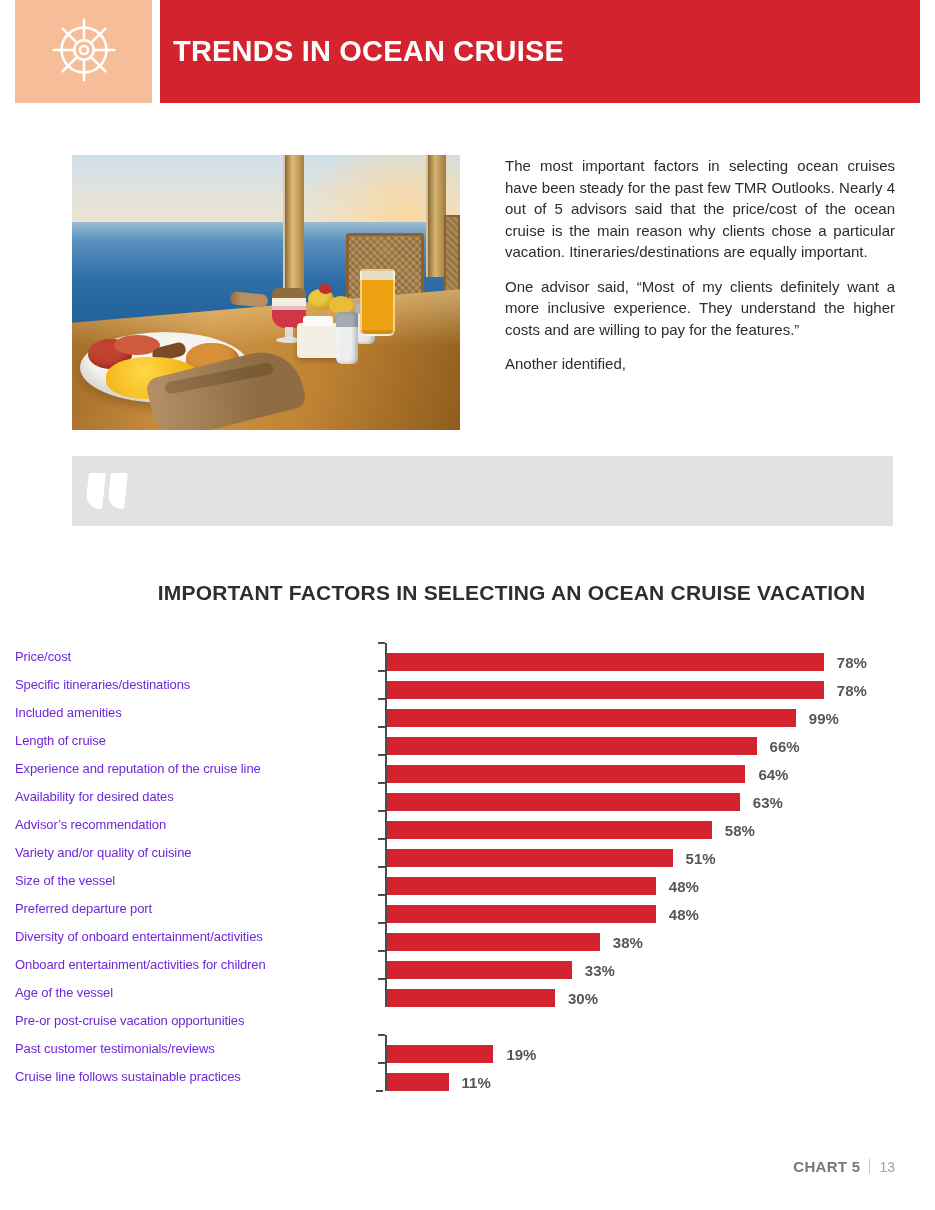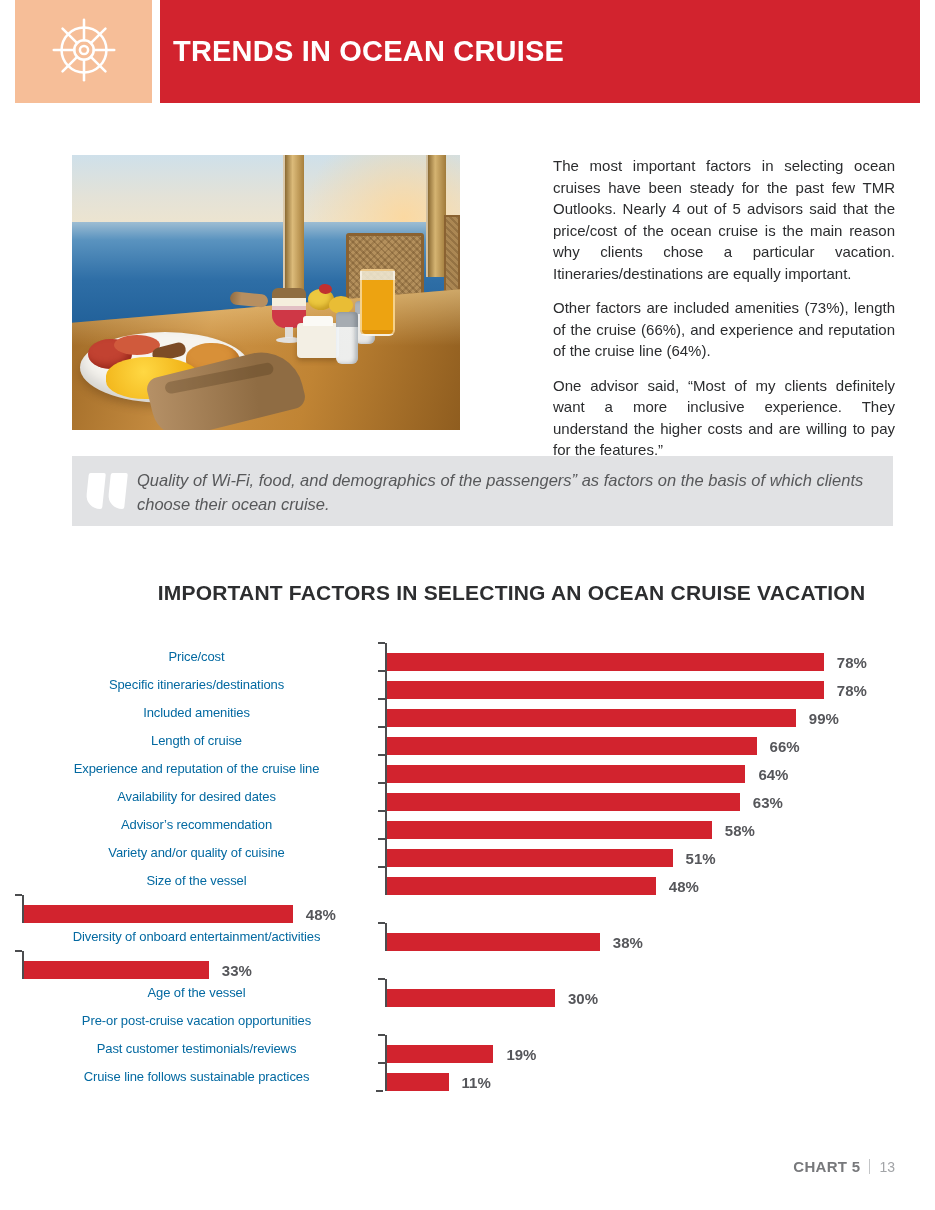--- a/index.html
+++ b/index.html
@@ -10,21 +10,21 @@
   }
 
   
   .header { position:absolute; top:0; left:0; width:935px; height:103px; display:flex; }
   .logo-box { width:137px; height:103px; background:#F6BE98; display:flex; align-items:center; justify-content:center; }
   .header-gap { width:8px; height:103px; background:#ffffff; }
   .banner { flex:1; height:103px; background:#D2232E; display:flex; align-items:center; padding-left:13px; }
   .banner h1 { color:#ffffff; font-size:29px; font-weight:bold; letter-spacing:0.2px; }
 
   
-  .intro { position:absolute; top:155px; left:57px; width:823px; display:flex;gap:48px; }
+  .intro { position:absolute; top:155px; left:57px; width:823px; display:flex; }
   .photo { position:relative; width:388px; height:275px; overflow:hidden; background:#9cb8cd; flex:none; }
   .photo > div { position:absolute; }
   .sky { left:0; top:0; width:388px; height:67px; background:linear-gradient(180deg,#cfe0ea 0%,#e3e2d8 60%,#ece4d0 100%); }
   .sun-glow { right:0; top:0; width:200px; height:130px; background:radial-gradient(circle at 72% 48%, rgba(255,214,150,.8), rgba(255,214,150,0) 62%); }
   .ocean { left:0; top:67px; width:388px; height:112px; background:linear-gradient(180deg,#9dbdd3 0%,#5a93bf 16%,#2e6ea6 52%,#1f5e97 100%); }
   .mullion-1 { left:211px; top:0; width:21px; height:142px; background:linear-gradient(90deg,#8a6a33,#dcbb7a 40%,#a8803d); border-left:2px solid rgba(255,255,255,.55); }
   .mullion-2 { left:354px; top:0; width:20px; height:122px; background:linear-gradient(90deg,#8a6a33,#d5b472 40%,#a07a3a); border-left:2px solid rgba(255,255,255,.5); }
   .chair-main { left:274px; top:78px; width:78px; height:94px; border:3px solid #8a6231; border-radius:3px;
     background:#b4905c;
     background-image:repeating-linear-gradient(45deg, rgba(90,60,25,.28) 0 2px, transparent 2px 5px),
@@ -72,21 +72,21 @@
   .quote-marks { position:absolute; left:15px; top:17px; display:flex; gap:5px; transform:skewX(-6deg); }
   .quote-marks span { display:block; width:17px; height:36px; background:#ffffff; border-radius:2px 2px 2px 16px; }
   .quote-text { position:absolute; left:65px; top:12px; width:730px; font-style:italic; font-size:16.5px; line-height:24px; color:#57585a; }
 
   
   .chart-title { position:absolute; top:581px; left:0; width:935px; padding-left:58px; text-align:center;
     font-size:21px; font-weight:bold; color:#2d2e30; letter-spacing:0.2px; }
   .chart-body { position:absolute; top:643px; left:0; width:935px; }
   .bar-rows { position:relative; }
   .bar-row { display:flex; height:28px; }
-  .bar-label { width:363px; text-align:center; font-size:13px; color:#0369a1; line-height:28px; letter-spacing:-0.1px; }
+  .bar-label { width:363px; text-align:left; font-size:13px; color:#6d28d9; line-height:28px; letter-spacing:-0.1px; }
   .bar-cell { position:relative; margin-left:7px; border-left:2px solid #4c4d4f; display:flex; align-items:flex-end; }
   .bar-cell::before { content:''; position:absolute; left:-9px; top:-1px; width:7px; height:2px; background:#4c4d4f; }
   .bar-rows::after { content:''; position:absolute; left:361px; bottom:-1px; width:7px; height:2px; background:#4c4d4f; }
   .bar { height:18px; }
   .bar-value { margin-left:13px; font-size:15px; font-weight:bold; color:#55565a; }
 
   
   .page-footer { position:absolute; top:1158px; right:25px; display:flex; align-items:center; }
   .chart-ref { font-size:15px; font-weight:bold; color:#77787b; letter-spacing:0.3px;text-align:right; }
   .footer-divider { width:1px; height:15px; background:#c3c5c7; margin:0 9px; }
@@ -154,32 +154,30 @@
         <div class="tomato-1"></div>
         <div class="tomato-2"></div>
         <div class="sausage"></div>
         <div class="hashbrown"></div>
         <div class="eggs"></div>
       </div>
       <div class="napkin-front"></div>
     </div>
     <div class="intro-text">
       <p>The most important factors in selecting ocean cruises have been steady for the past few TMR Outlooks. Nearly 4 out of 5 advisors said that the price/cost of the ocean cruise is the main reason why clients chose a particular vacation. Itineraries/destinations are equally important.</p>
-      <p>Other factors are included amenities (73%), length of the cruise (66%), and experience and reputation of the cruise line (64%).</p>
       <p>One advisor said, “Most of my clients definitely want a more inclusive experience. They understand the higher costs and are willing to pay for the features.”</p>
       <p>Another identified,</p>
     </div>
   </div>
 
   <div class="quote-box">
     <div class="quote-marks">
         <span></span>
         <span></span>
       </div>
-    <div class="quote-text">Quality of Wi-Fi, food, and demographics of the passengers” as factors on the basis of which clients choose their ocean cruise.</div>
   </div>
 
   <div class="chart-title">IMPORTANT FACTORS IN SELECTING AN OCEAN CRUISE VACATION</div>
   <div class="chart-body">
     <div class="bar-rows">
         <div class="bar-row">
           <div class="bar-label">Price/cost</div>
           <div class="bar-cell">
             <div class="bar" style="width: 436.8px; background: rgb(210, 35, 46);"></div>
             <div class="bar-value">78%</div>
@@ -235,33 +233,35 @@
           </div>
         </div>
         <div class="bar-row">
           <div class="bar-label">Size of the vessel</div>
           <div class="bar-cell">
             <div class="bar" style="width: 268.8px; background: rgb(210, 35, 46);"></div>
             <div class="bar-value">48%</div>
           </div>
         </div>
         <div class="bar-row">
+          <div class="bar-label">Preferred departure port</div>
           <div class="bar-cell">
             <div class="bar" style="width: 268.8px; background: rgb(210, 35, 46);"></div>
             <div class="bar-value">48%</div>
           </div>
         </div>
         <div class="bar-row">
           <div class="bar-label">Diversity of onboard entertainment/activities</div>
           <div class="bar-cell">
             <div class="bar" style="width: 212.8px; background: rgb(210, 35, 46);"></div>
             <div class="bar-value">38%</div>
           </div>
         </div>
         <div class="bar-row">
+          <div class="bar-label">Onboard entertainment/activities for children</div>
           <div class="bar-cell">
             <div class="bar" style="width: 184.8px; background: rgb(210, 35, 46);"></div>
             <div class="bar-value">33%</div>
           </div>
         </div>
         <div class="bar-row">
           <div class="bar-label">Age of the vessel</div>
           <div class="bar-cell">
             <div class="bar" style="width: 168px; background: rgb(210, 35, 46);"></div>
             <div class="bar-value">30%</div>

